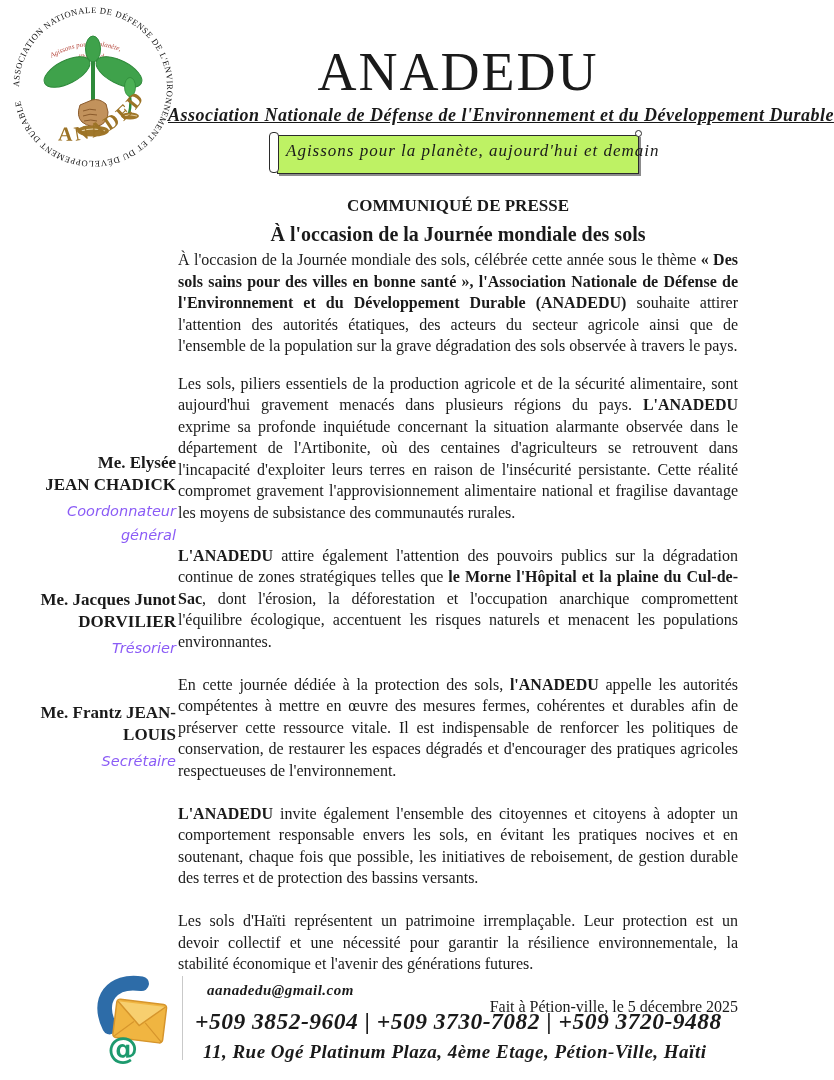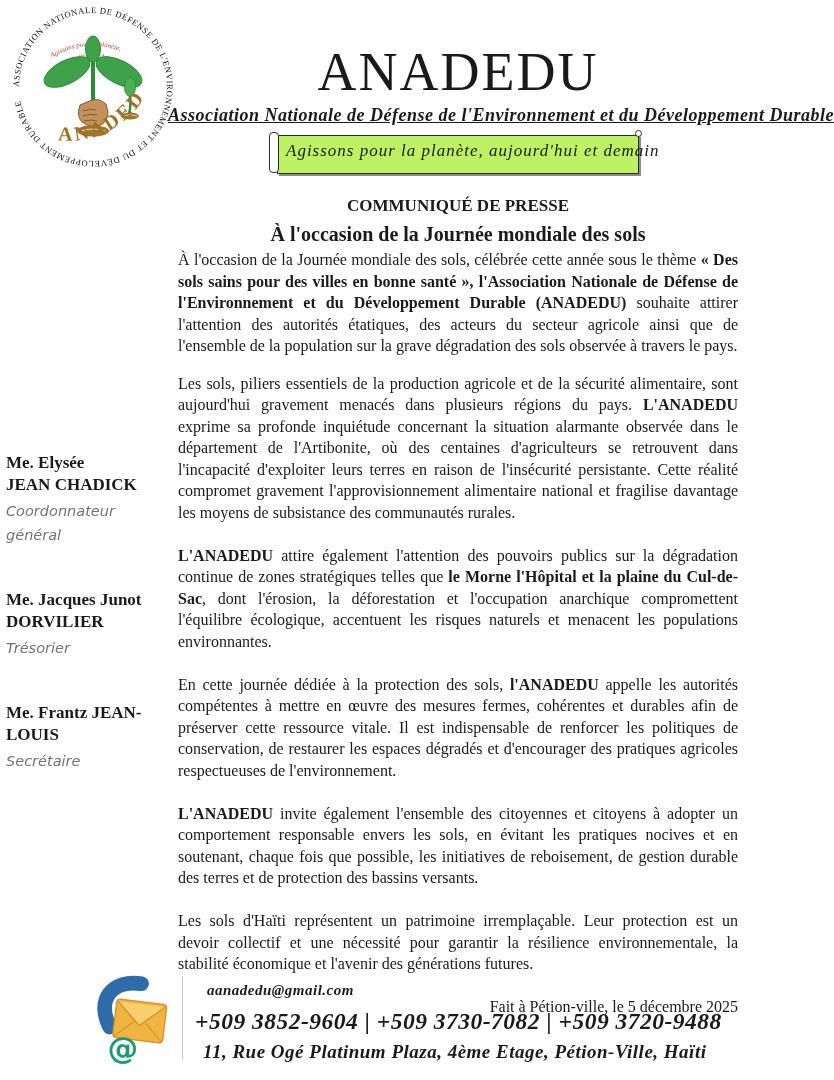--- a/index.html
+++ b/index.html
@@ -33,26 +33,26 @@
     background:#fff; border:1.3px solid #2b2b2b; border-radius:4px;
   }
   .banner-curl {
     position:absolute; right:-3px; top:-5px; width:7px; height:7px;
     background:#fff; border:1.3px solid #2b2b2b; border-radius:50%;
   }
   .doc-title { margin-top:21px; font-weight:bold; font-size:17px; line-height:21px; }
   .doc-subtitle { margin-top:8px; font-weight:bold; font-size:20px; line-height:21px; }
 
   
-  .signatories { position:absolute; left:6px; top:452px; width:170px; text-align:left; }
+  .signatories { position:absolute; left:6px; top:452px; width:170px; text-align:right; }
   .sig { margin-bottom:42px; }
   .sig-name { font-weight:bold; font-size:17px; line-height:22px; white-space:pre-line; }
   .sig-role {
     margin-top:3px; font-family:"DejaVu Sans", sans-serif; font-style:italic;
-    font-size:14.5px; line-height:24px; color:#737373; white-space:pre-line;
+    font-size:14.5px; line-height:24px; color:#8b5cf6; white-space:pre-line;
   }
 
   
   .body-col {
     position:absolute; left:178px; top:249px; width:560px;
     font-size:16px; line-height:21.5px; text-align:justify;
   }
   .para { margin-bottom:21.5px; }
   .para:first-child { margin-bottom:16px; }
   .b { font-weight:bold; }

